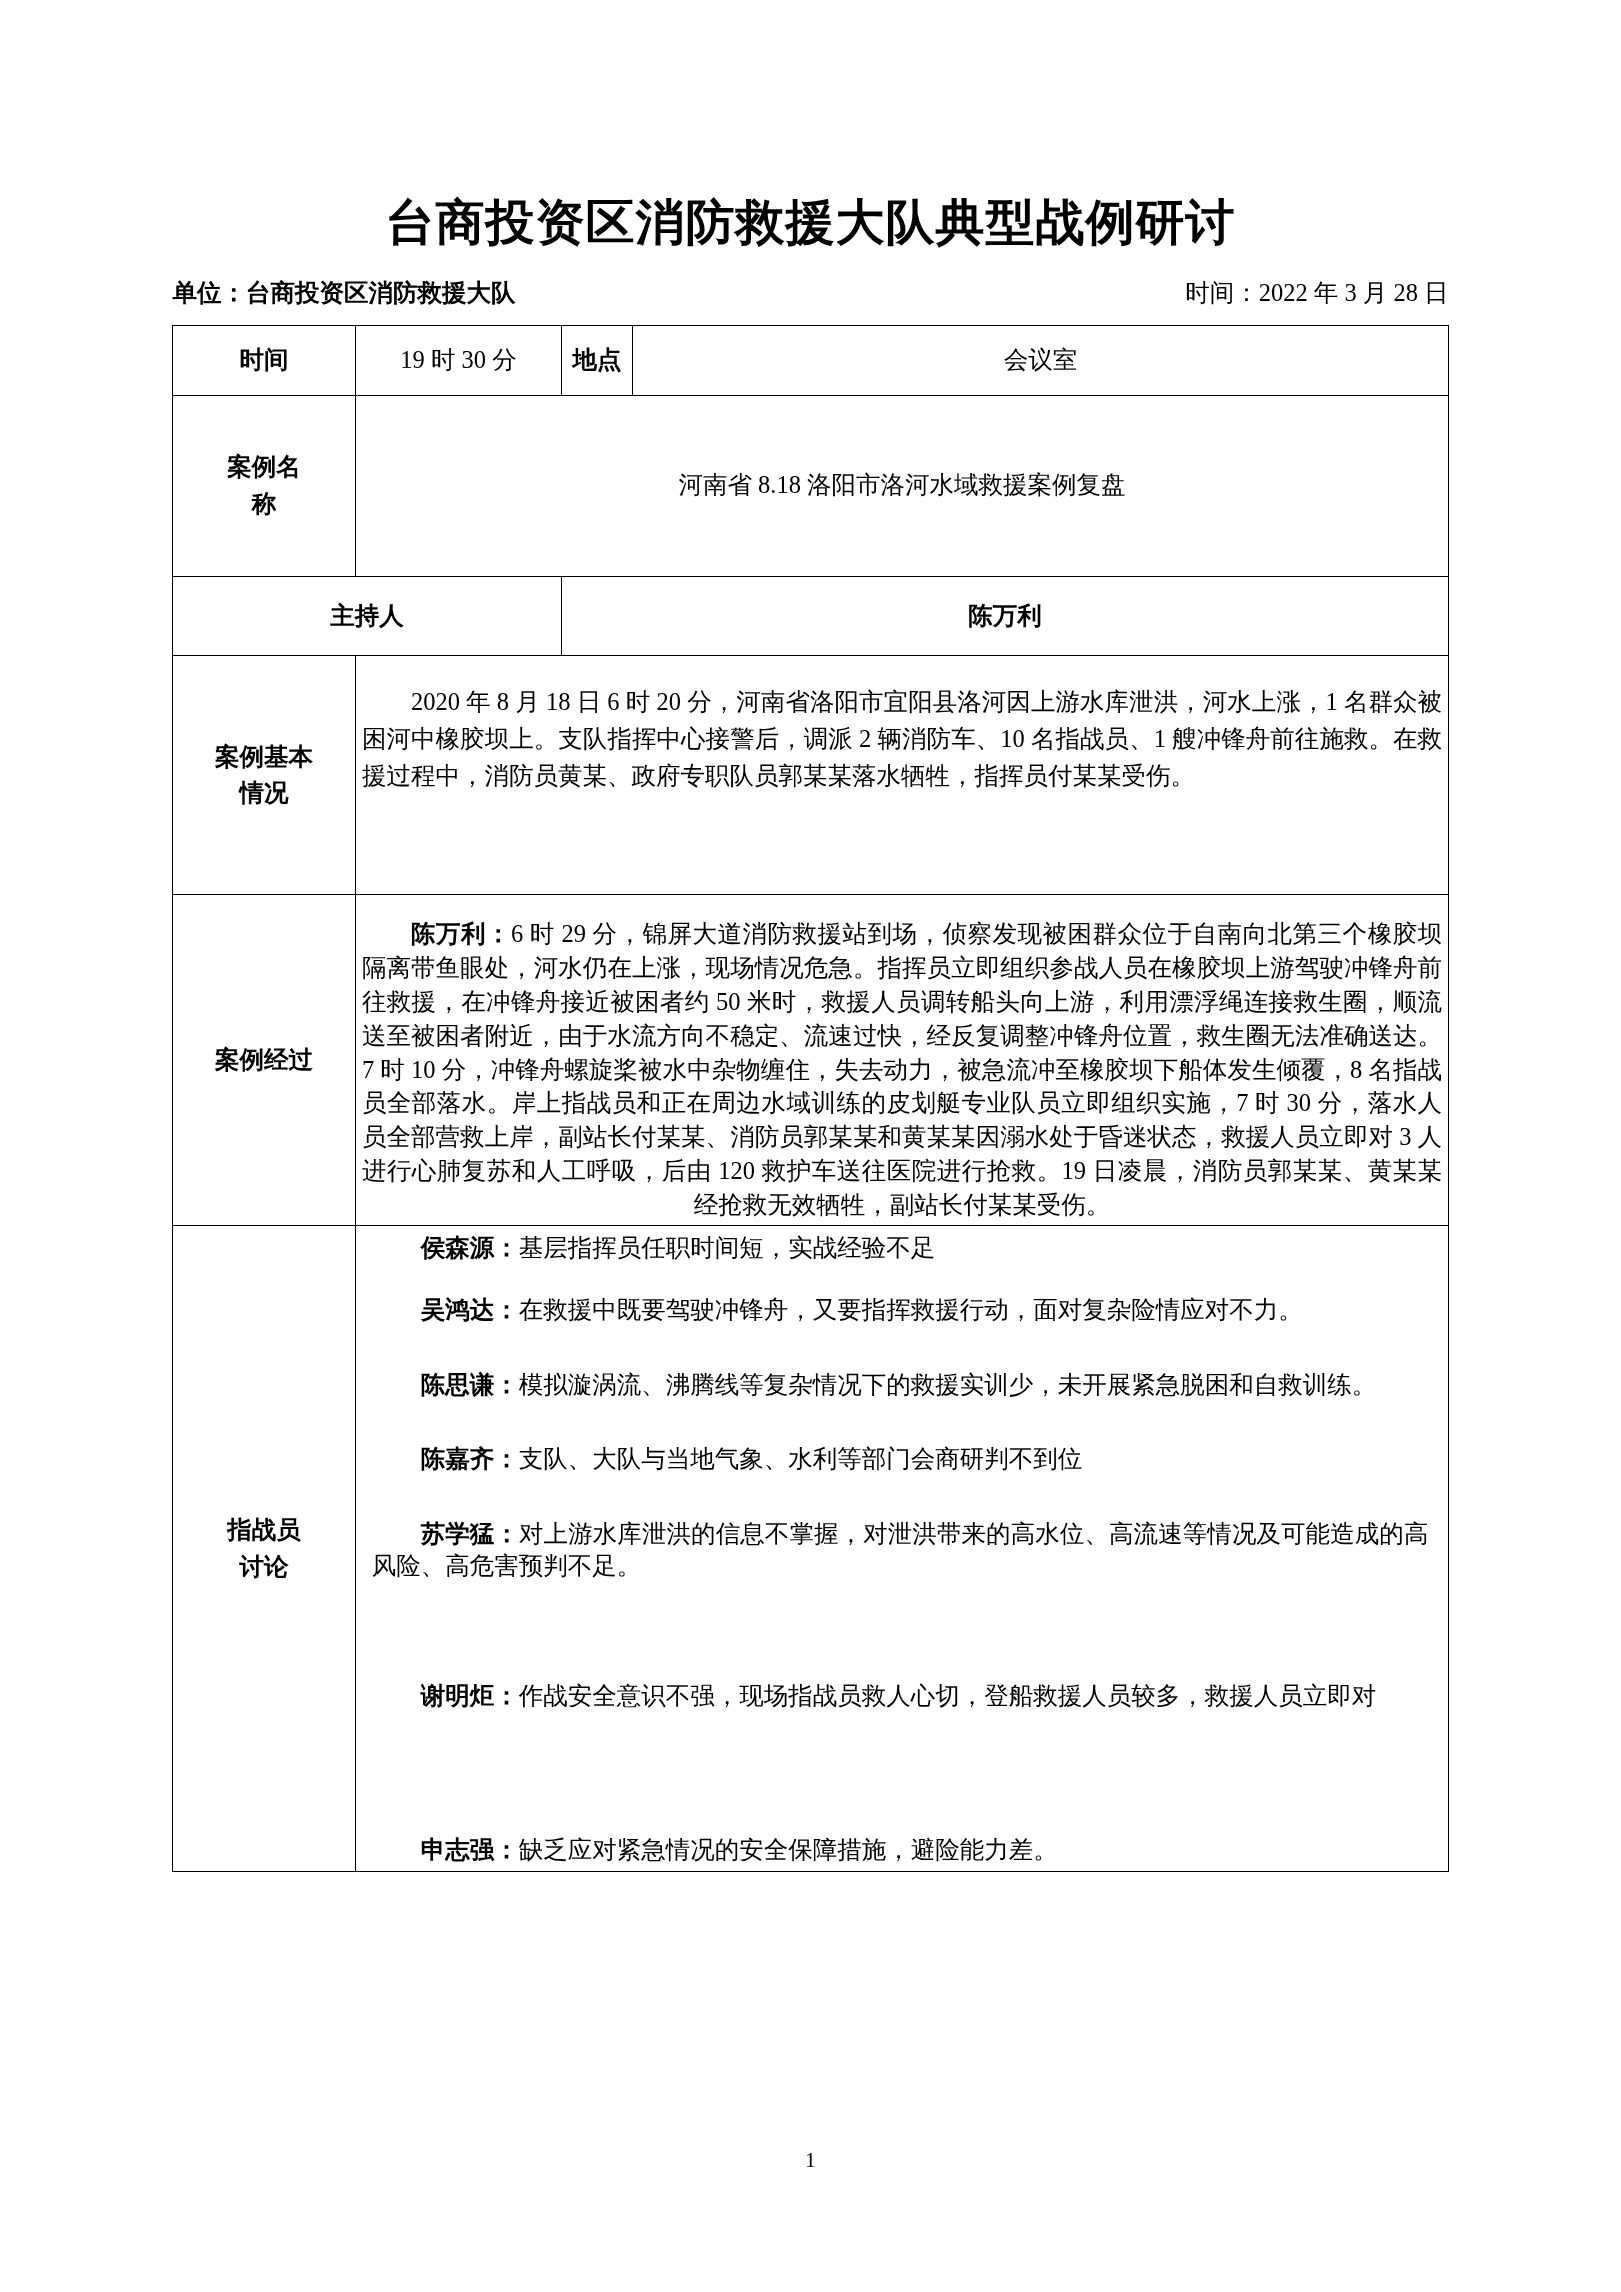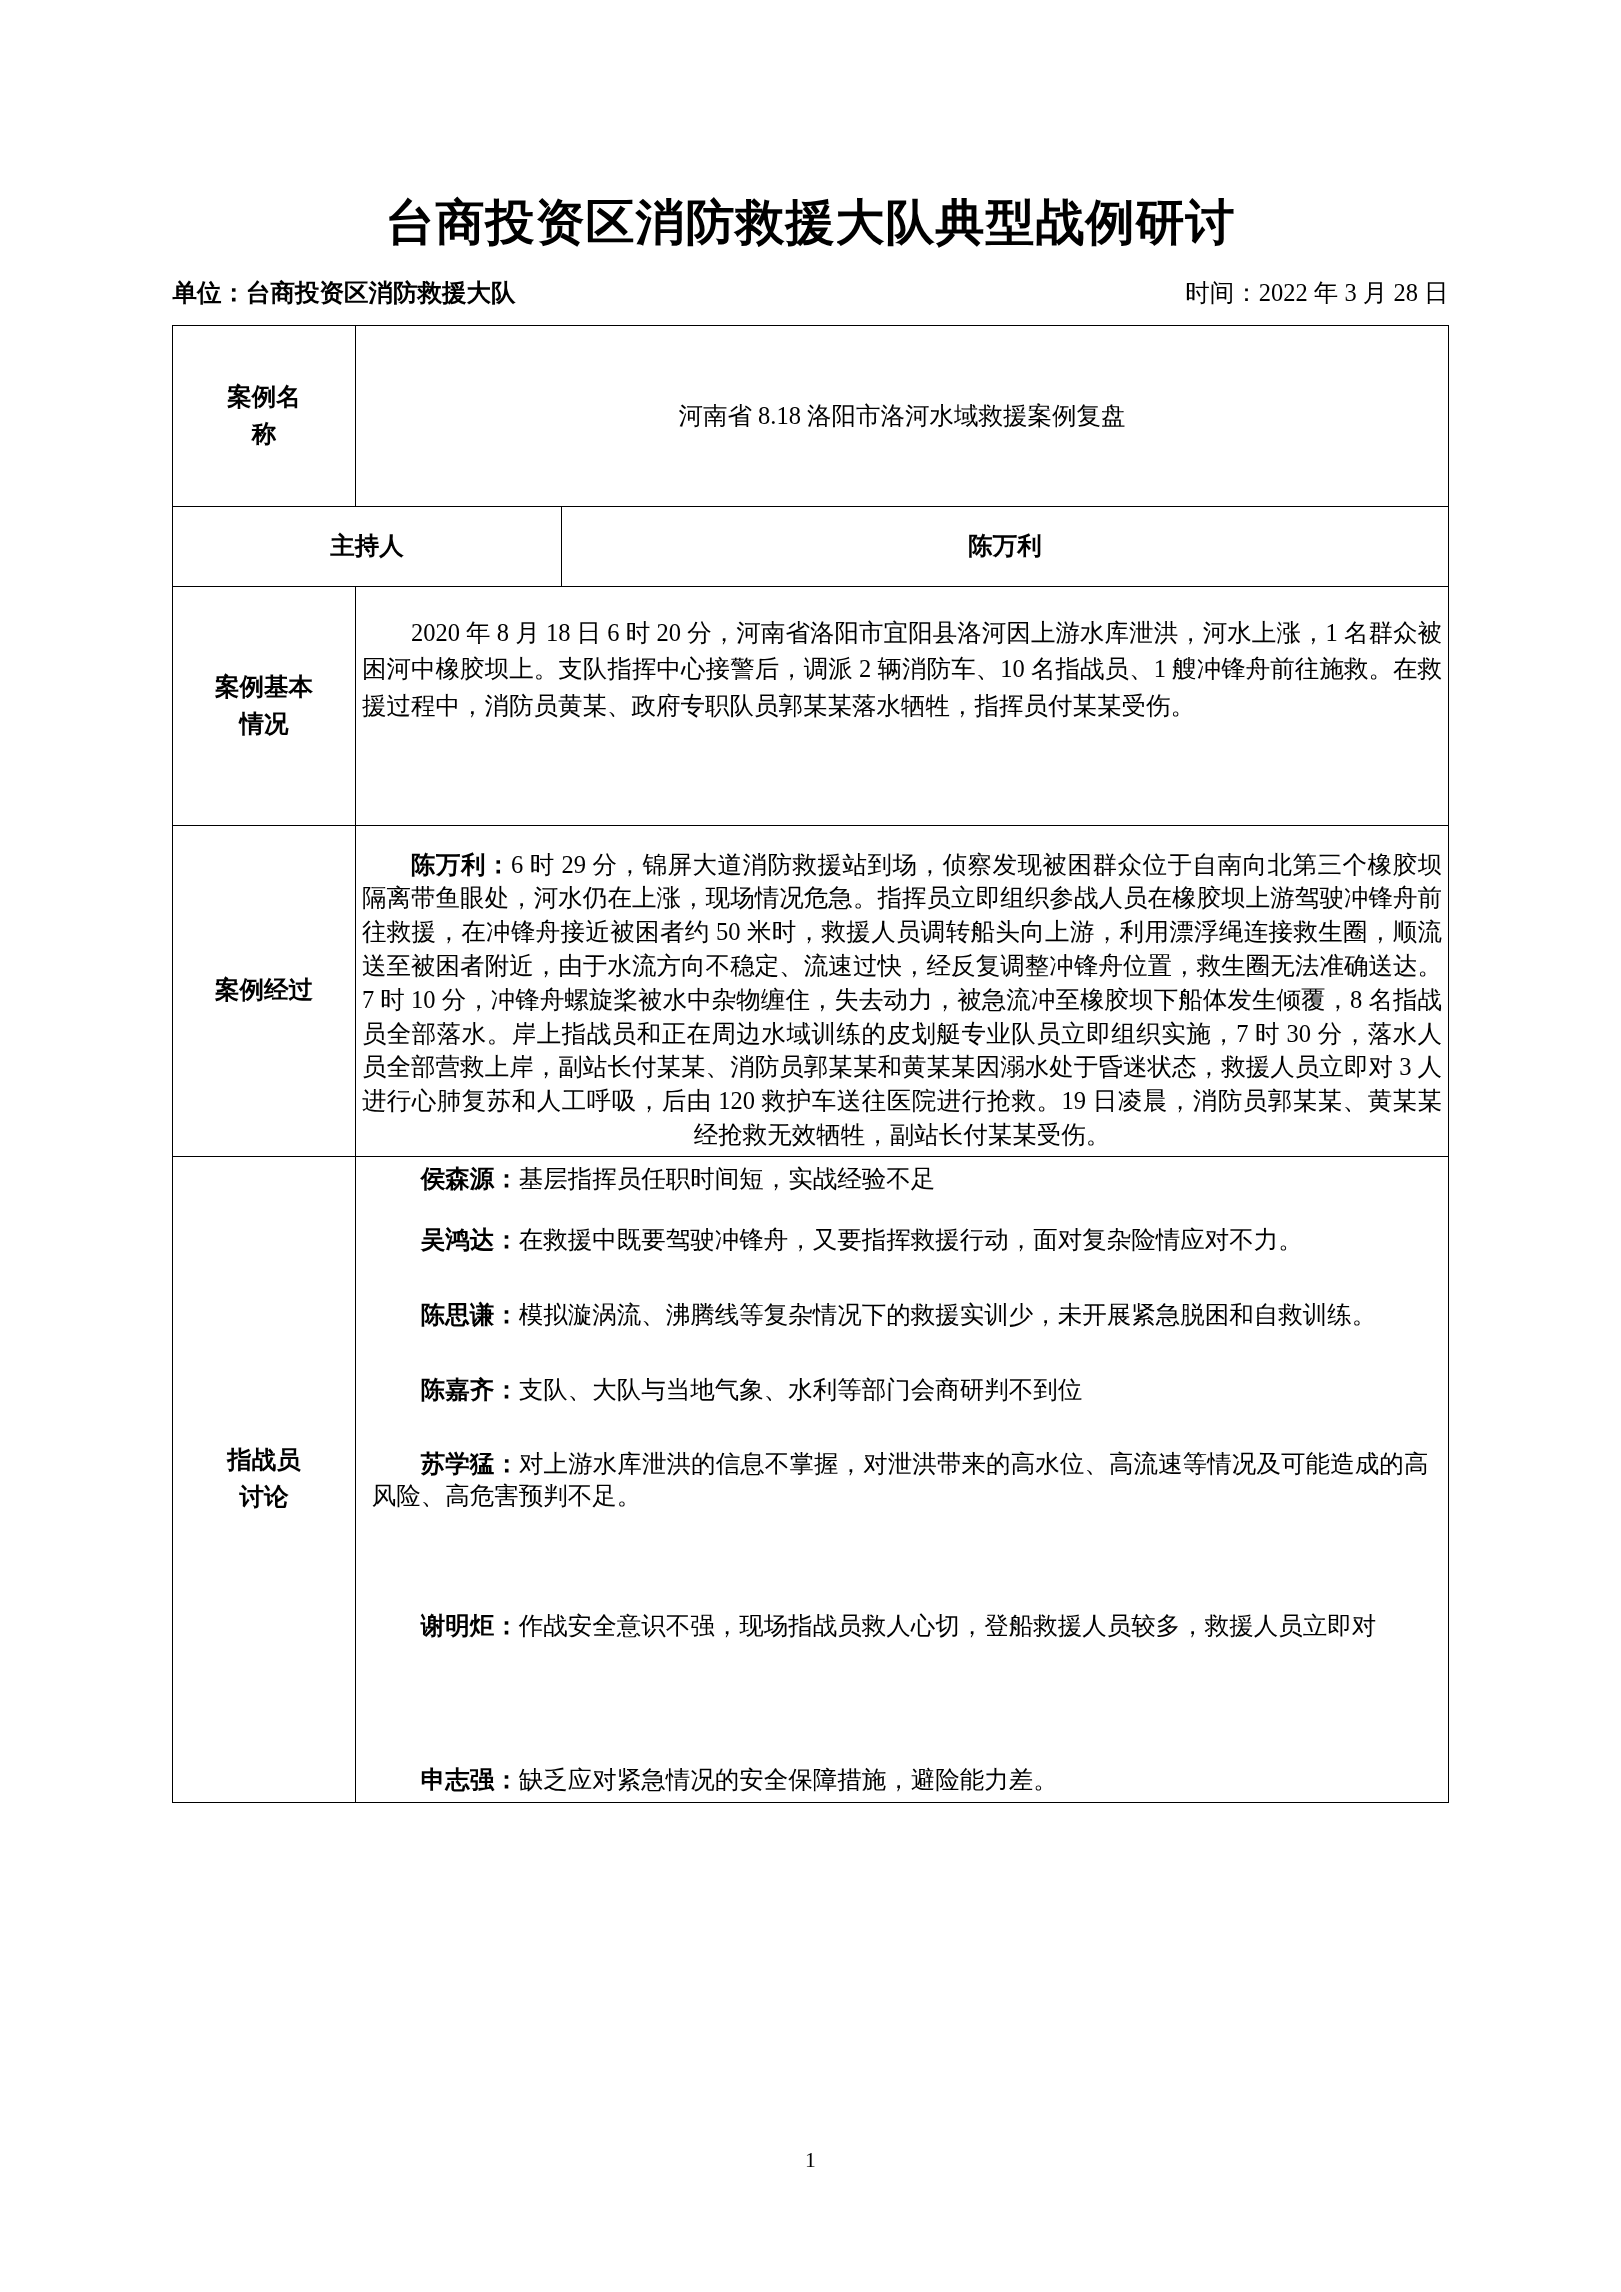--- a/index.html
+++ b/index.html
@@ -139,20 +139,26 @@
 
   <table class="main">
     <colgroup>
       <col style="width:183px">
       <col style="width:206px">
       <col style="width:71px">
       <col style="width:816px">
     </colgroup>
     <tbody>
 
+      <tr>
+        <td class="lbl" style="height:61px">时间</td>
+        <td class="val-c">19 时 30 分</td>
+        <td class="lbl">地点</td>
+        <td class="val-c">会议室</td>
+      </tr>
 
 
       <tr>
         <td class="cell-lbl-mid" style="height:172px">
           <div>案例名</div>
           <div>称</div>
         </td>
         <td class="val-c" colspan="3">河南省 8.18 洛阳市洛河水域救援案例复盘</td>
       </tr>
 

